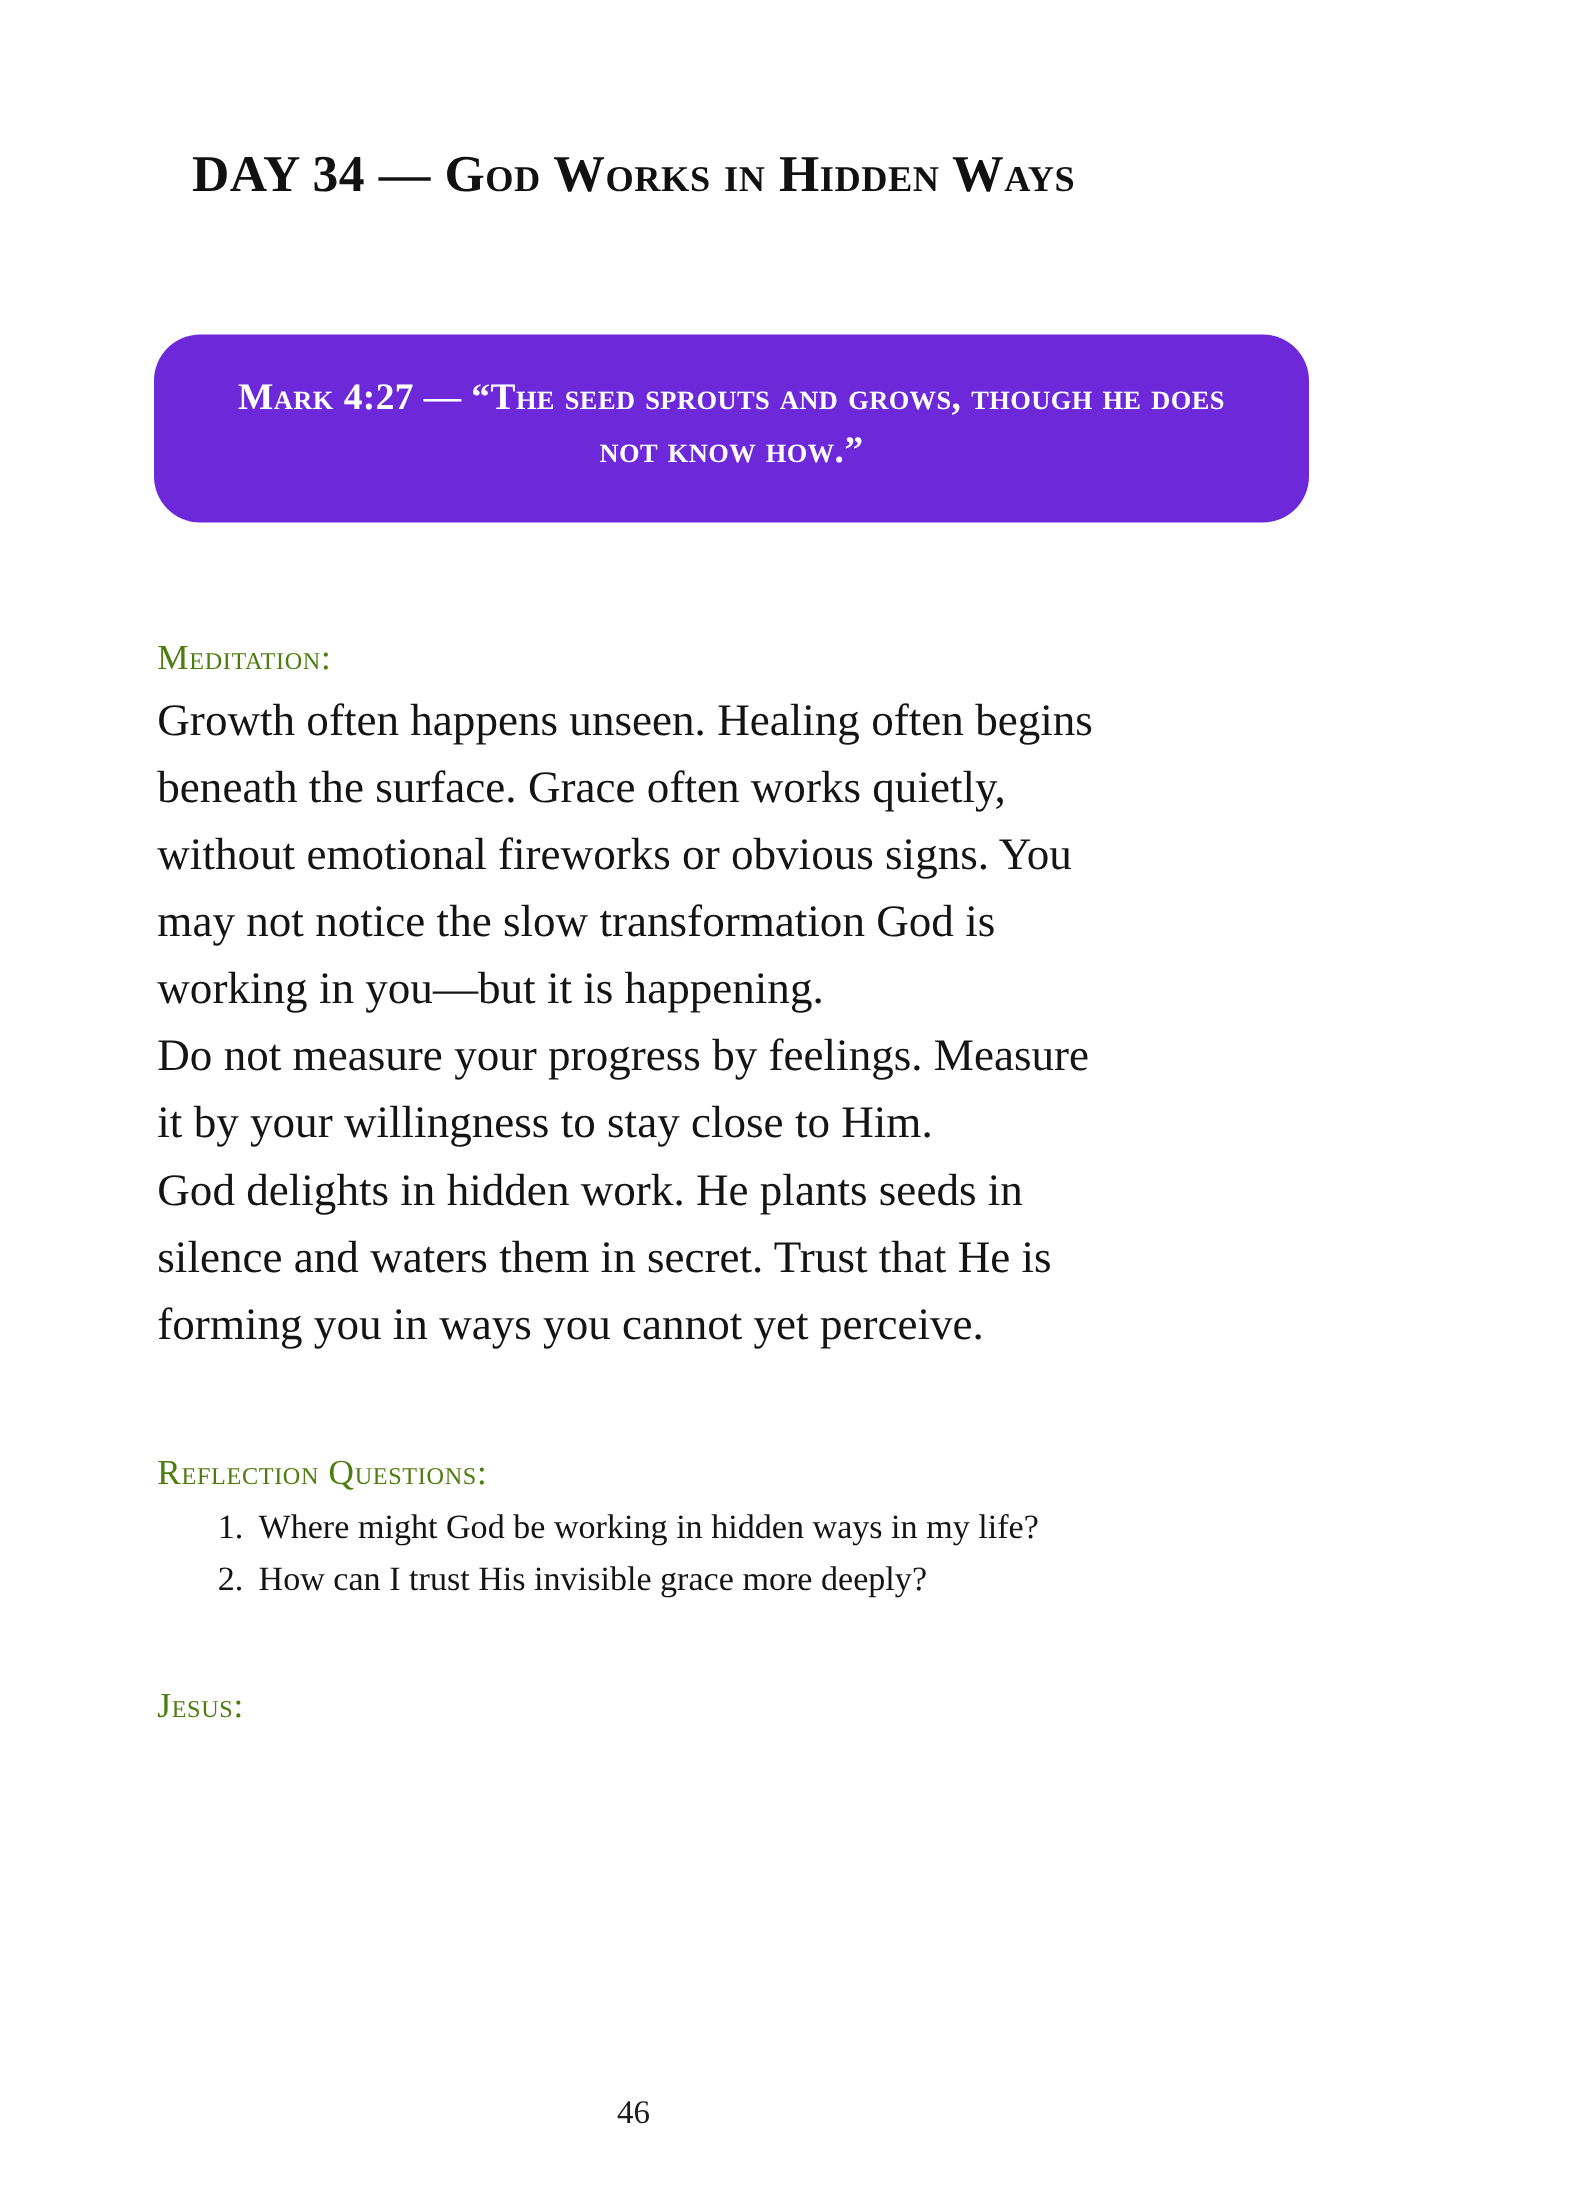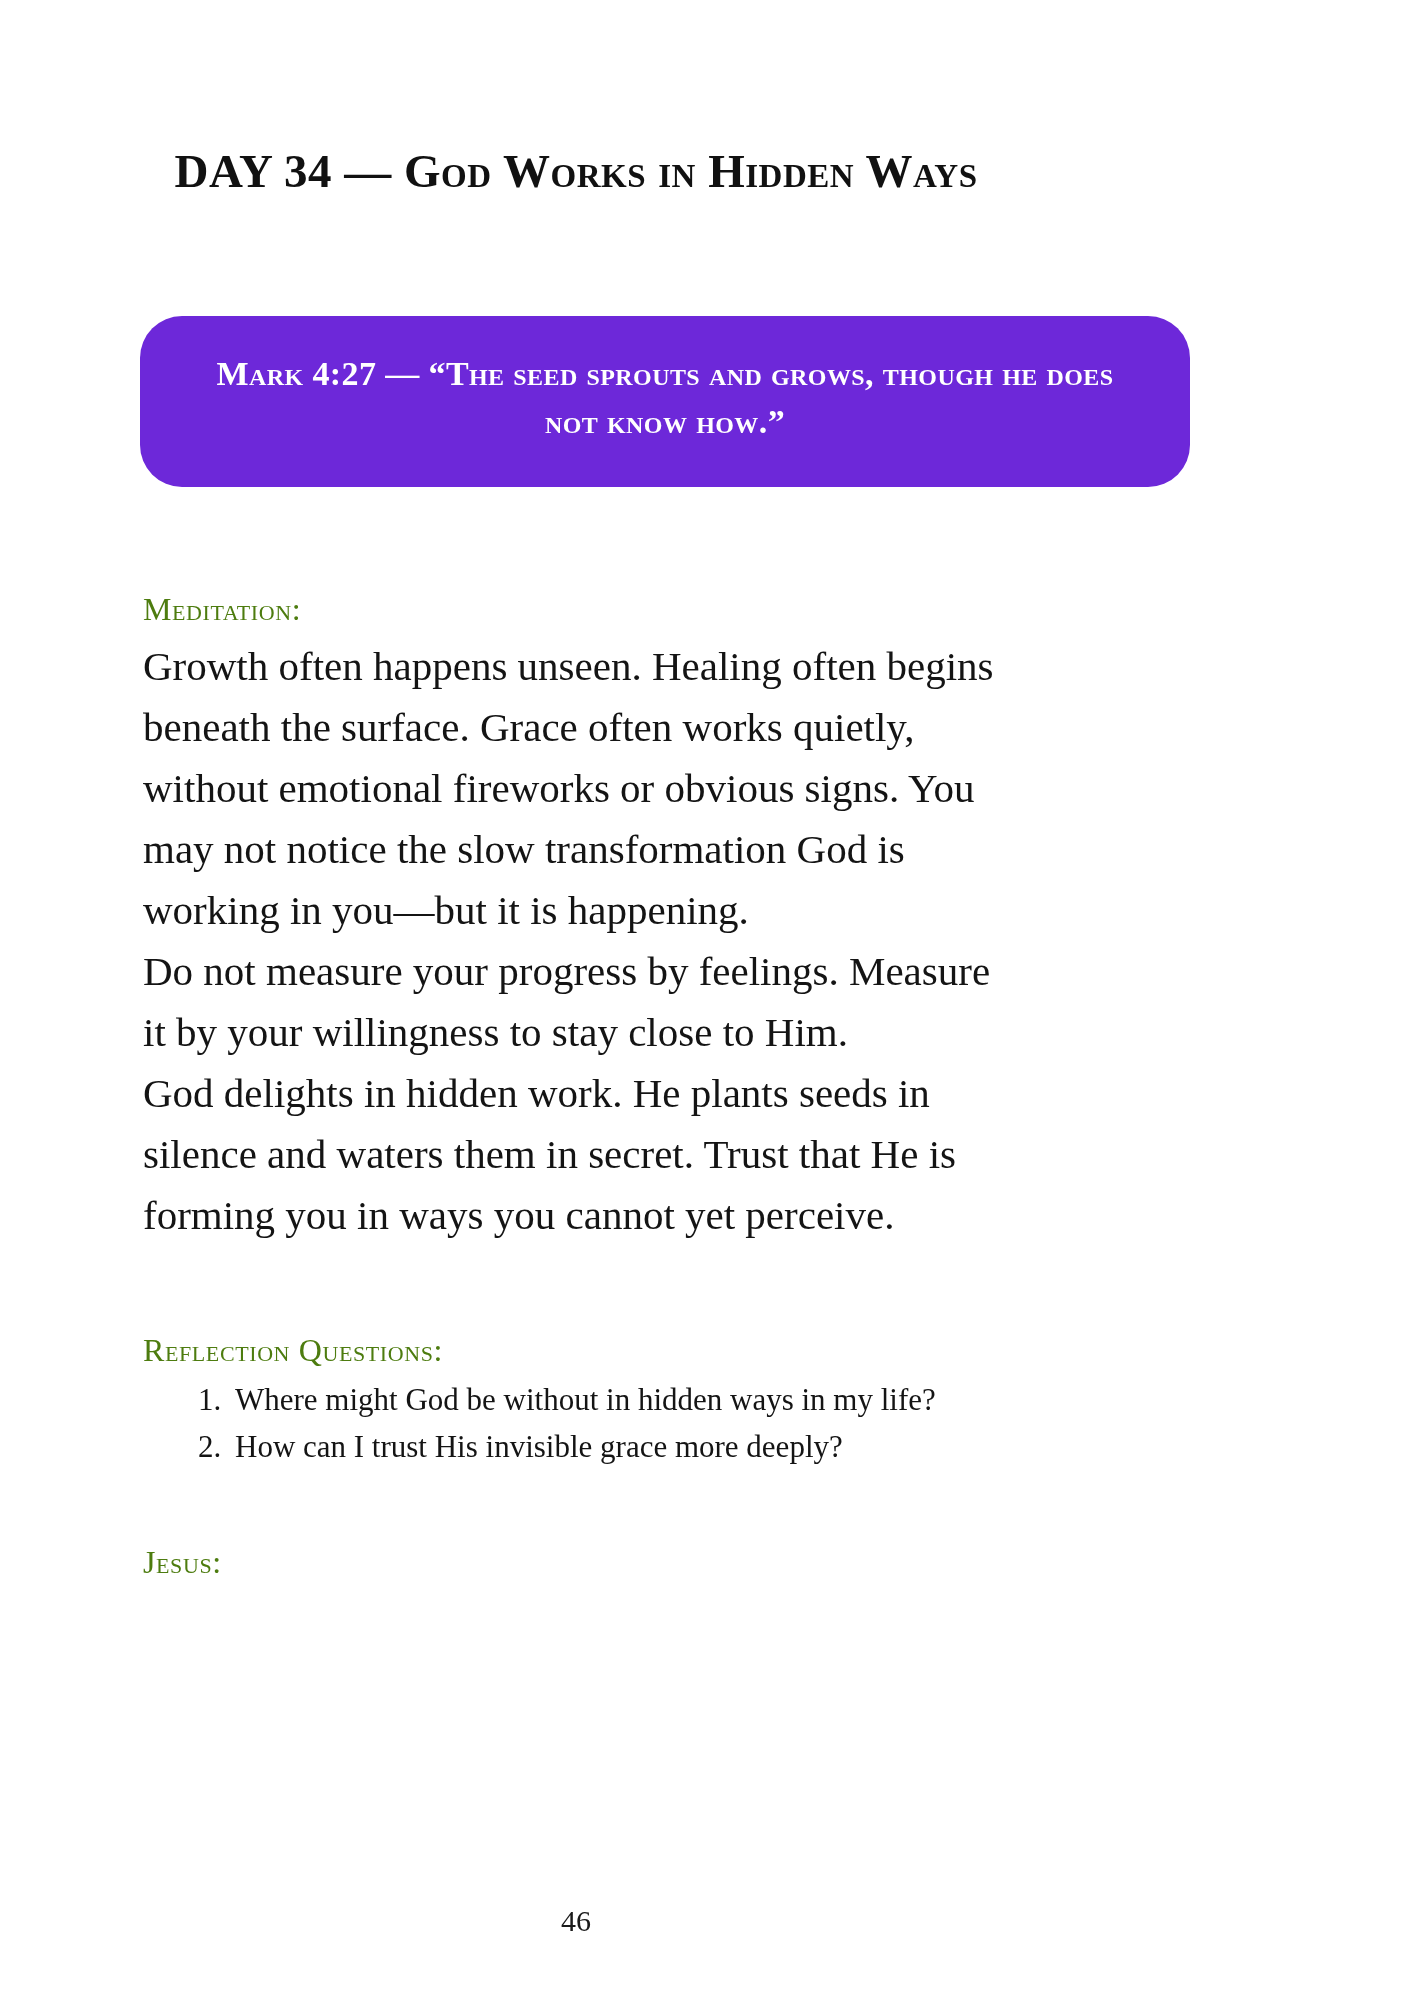--- a/index.html
+++ b/index.html
@@ -12,21 +12,21 @@
     height: 2000px;
     font-family: "Liberation Serif", serif;
     color: #1a1a1a;
     position: relative;
     overflow: hidden;
   }
   .page {
     width: 1152px;
     height: 2000px;
     box-sizing: border-box;
-    padding: 16px 140px;
+    padding: 4px 140px;
     position: relative;
   }
   .page-title {
     text-align: center;
     font-family: "Liberation Serif", serif;
     font-weight: bold;
     font-size: 47px;
     letter-spacing: 0.5px;
     color: #111111;
     margin: 0;
@@ -120,21 +120,21 @@
         <p>Do not measure your progress by feelings. Measure it by your willingness to stay close to Him.</p>
         <p>God delights in hidden work. He plants seeds in silence and waters them in secret. Trust that He is forming you in ways you cannot yet perceive.</p>
       </div>
     </div>
 
     <div class="gap-large"></div>
 
     <div>
       <div class="section-label">Reflection Questions:</div>
       <ol class="q-list">
-        <li>Where might God be without in hidden ways in my life?</li>
+        <li>Where might God be working in hidden ways in my life?</li>
         <li>How can I trust His invisible grace more deeply?</li>
       </ol>
     </div>
 
     <div class="gap-medium"></div>
 
     <div>
       <div class="section-label">Jesus:</div>
     </div>
 

